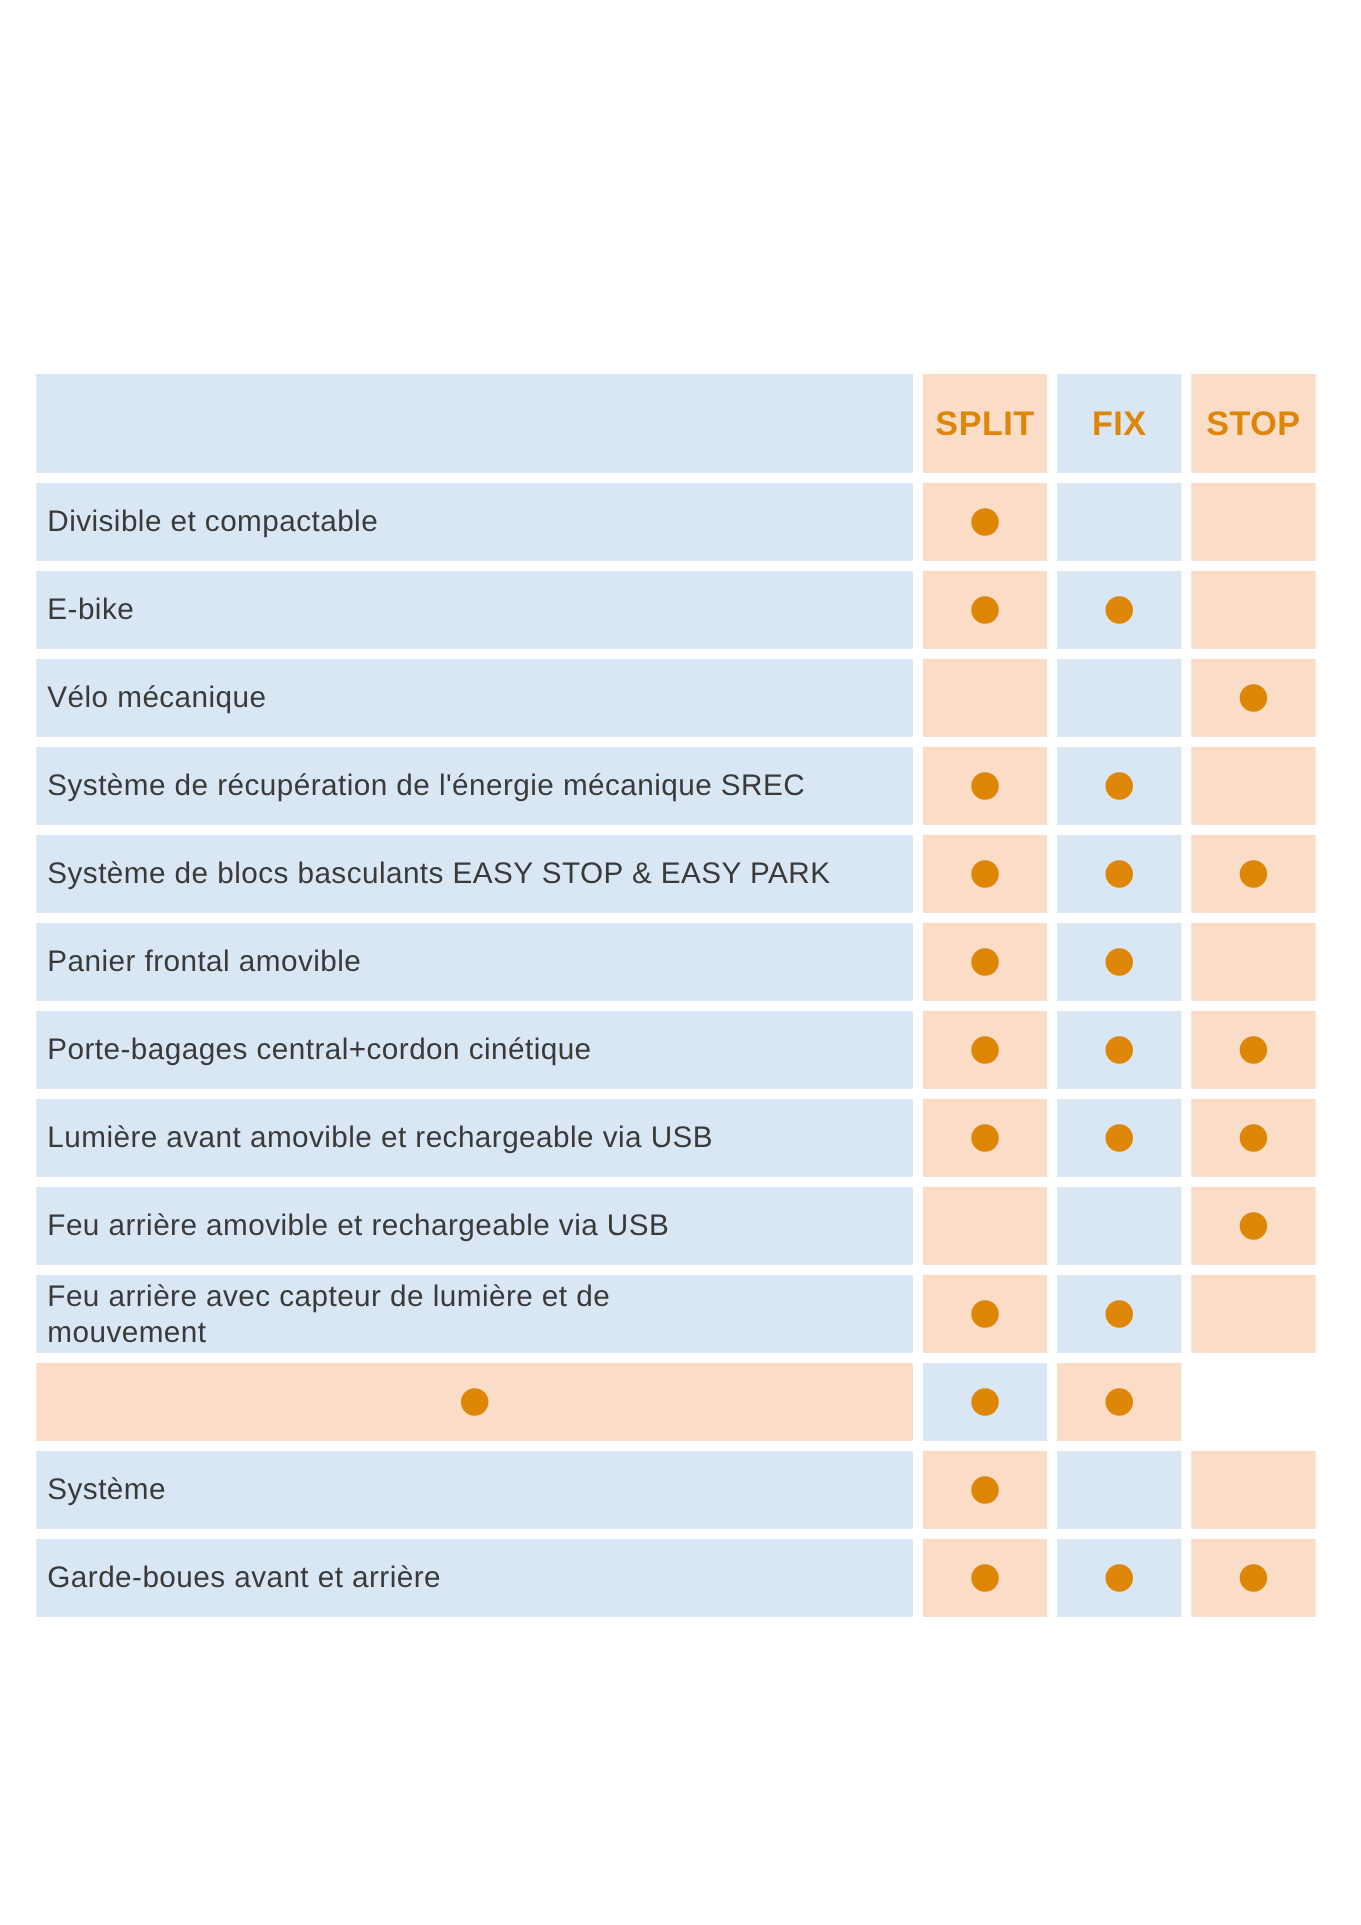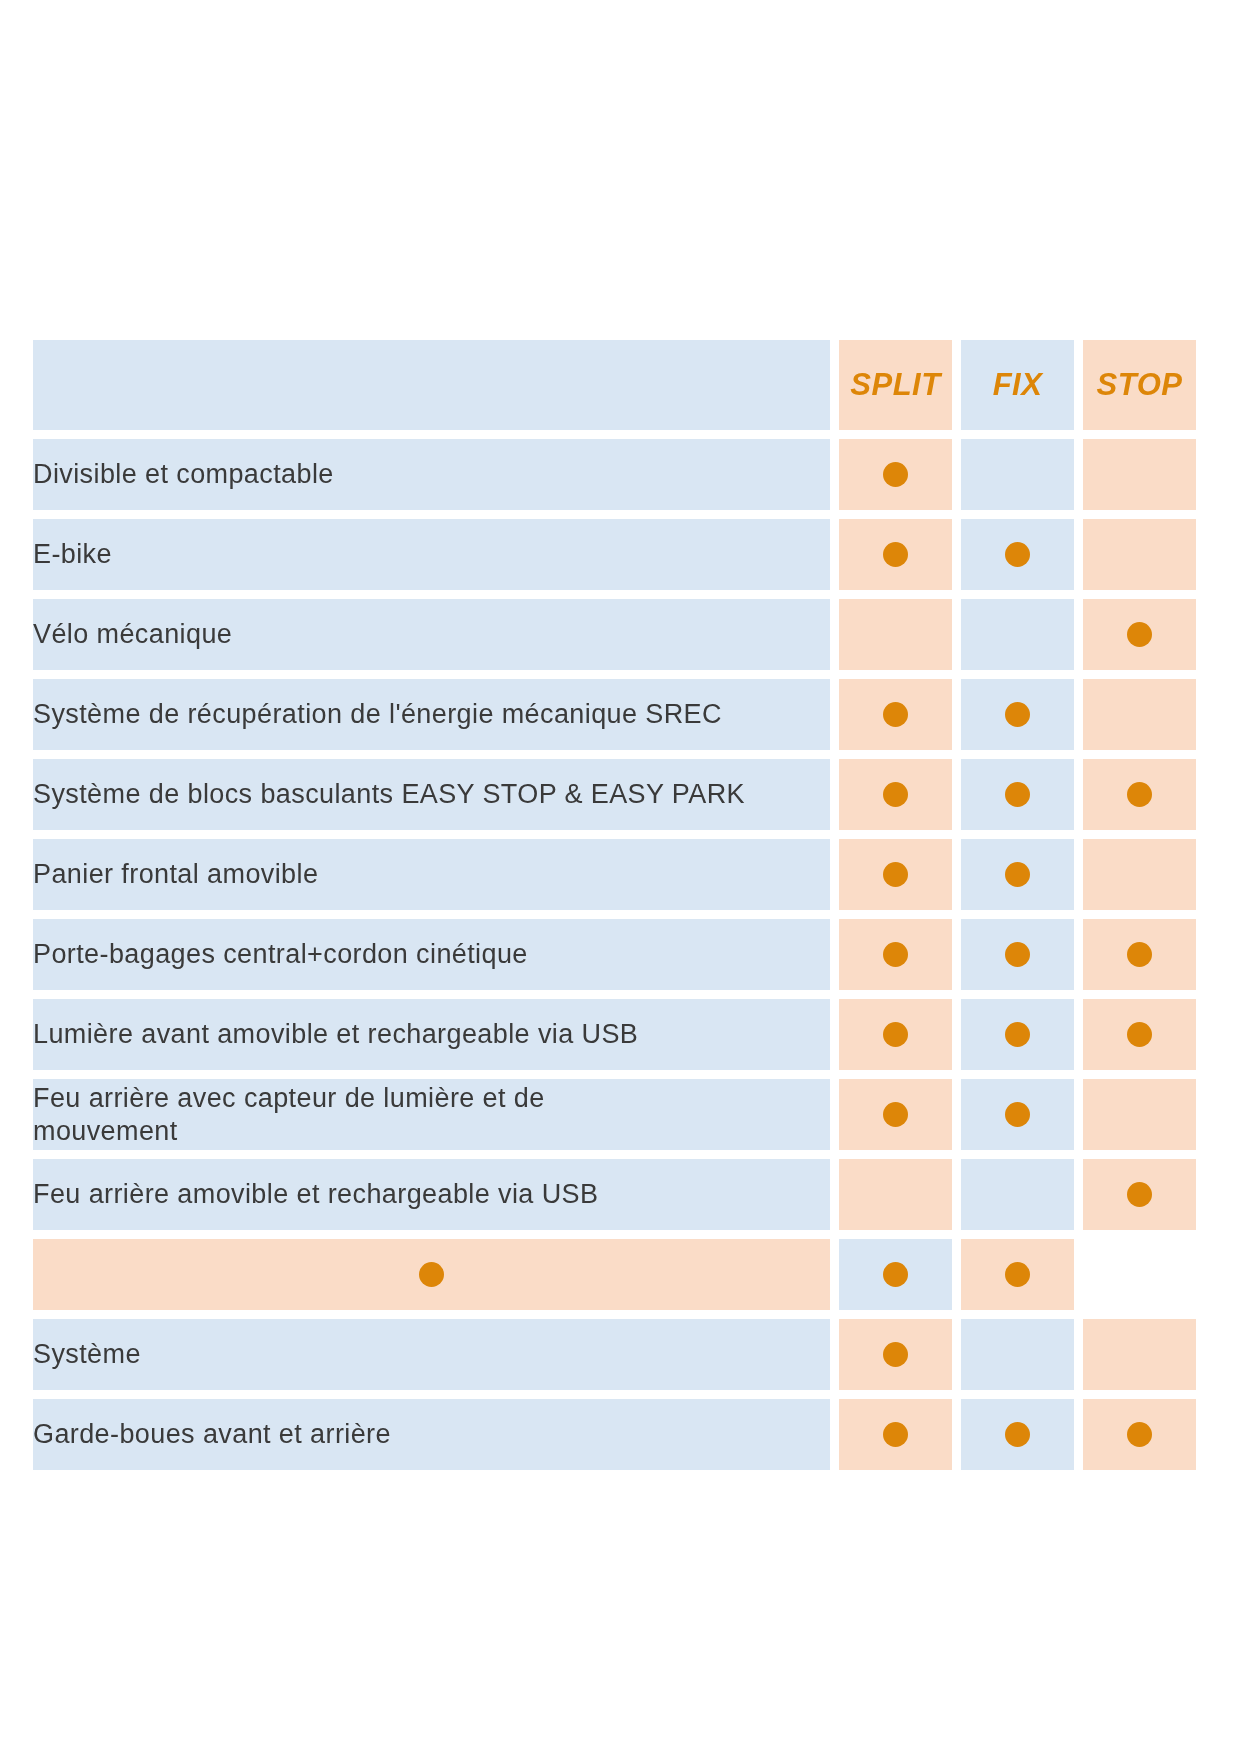--- a/index.html
+++ b/index.html
@@ -35,28 +35,29 @@
   .row.header-row{min-height:90px;}
   .cell{
     display:flex;
     align-items:center;
   }
   .label-cell{
     background:var(--cell-blue);
     color:var(--label-text);
     font-size:27px;
     letter-spacing:0.4px;
+    padding-left:10px;
     padding-right:6px;
     line-height:1.22;
     white-space:pre-line;
   }
   .header-label-cell{
     background:var(--cell-blue);
   }
-  .value-cell{justify-content:center;font-style:italic;}
+  .value-cell{justify-content:center;}
   .value-cell.blue{background:var(--cell-blue);}
   .value-cell.peach{background:var(--cell-peach);}
   .header-cell{
     justify-content:center;
     font-weight:bold;
     font-size:31px;
     color:var(--accent);
     letter-spacing:0.5px;
   }
   .dot{
@@ -159,37 +160,37 @@
         <span class="dot"></span>
       </div>
       <div class="cell value-cell blue">
         <span class="dot"></span>
       </div>
       <div class="cell value-cell peach">
         <span class="dot"></span>
       </div>
     </div>
     <div class="row">
+      <div class="cell label-cell">Feu arrière amovible et rechargeable via USB</div>
+      <div class="cell value-cell peach"></div>
+      <div class="cell value-cell blue"></div>
+      <div class="cell value-cell peach">
+        <span class="dot"></span>
+      </div>
+    </div>
+    <div class="row">
       <div class="cell label-cell">Feu arrière avec capteur de lumière et de
 mouvement</div>
       <div class="cell value-cell peach">
         <span class="dot"></span>
       </div>
       <div class="cell value-cell blue">
         <span class="dot"></span>
       </div>
       <div class="cell value-cell peach"></div>
-    </div>
-    <div class="row">
-      <div class="cell label-cell">Feu arrière amovible et rechargeable via USB</div>
-      <div class="cell value-cell peach"></div>
-      <div class="cell value-cell blue"></div>
-      <div class="cell value-cell peach">
-        <span class="dot"></span>
-      </div>
     </div>
     <div class="row">
       <div class="cell value-cell peach">
         <span class="dot"></span>
       </div>
       <div class="cell value-cell blue">
         <span class="dot"></span>
       </div>
       <div class="cell value-cell peach">
         <span class="dot"></span>

